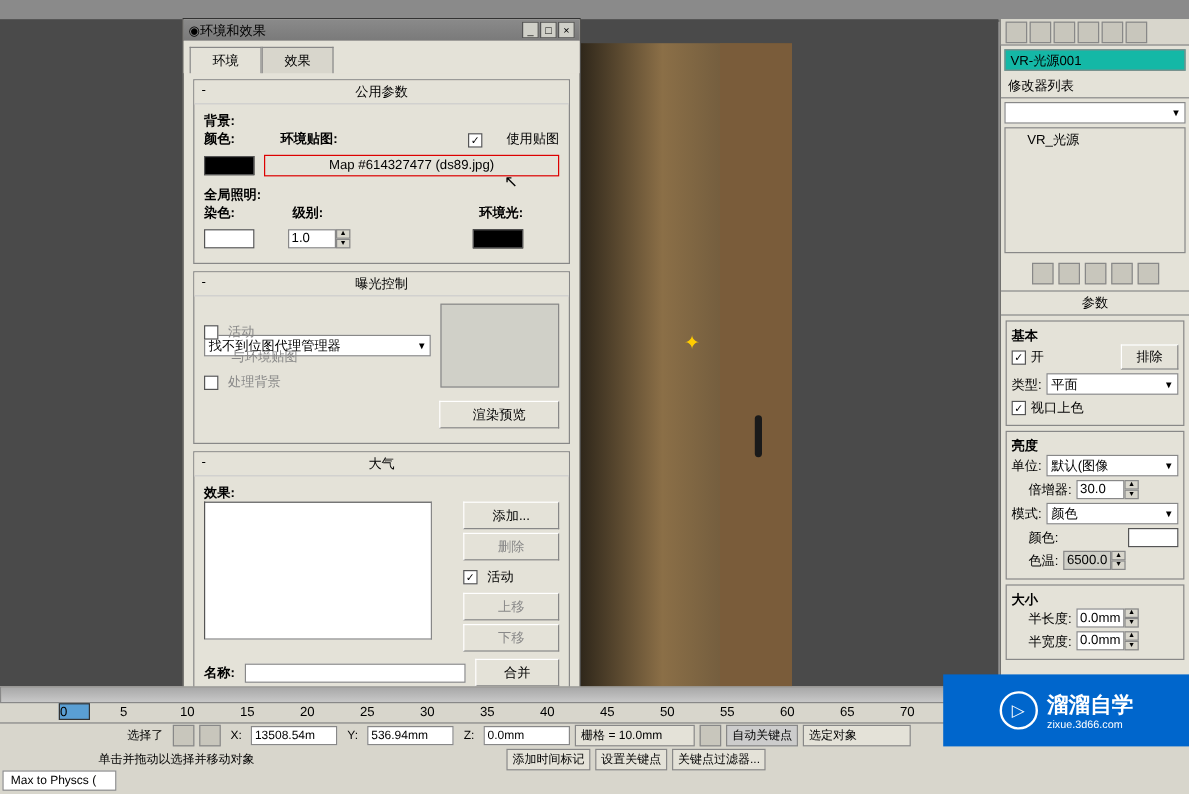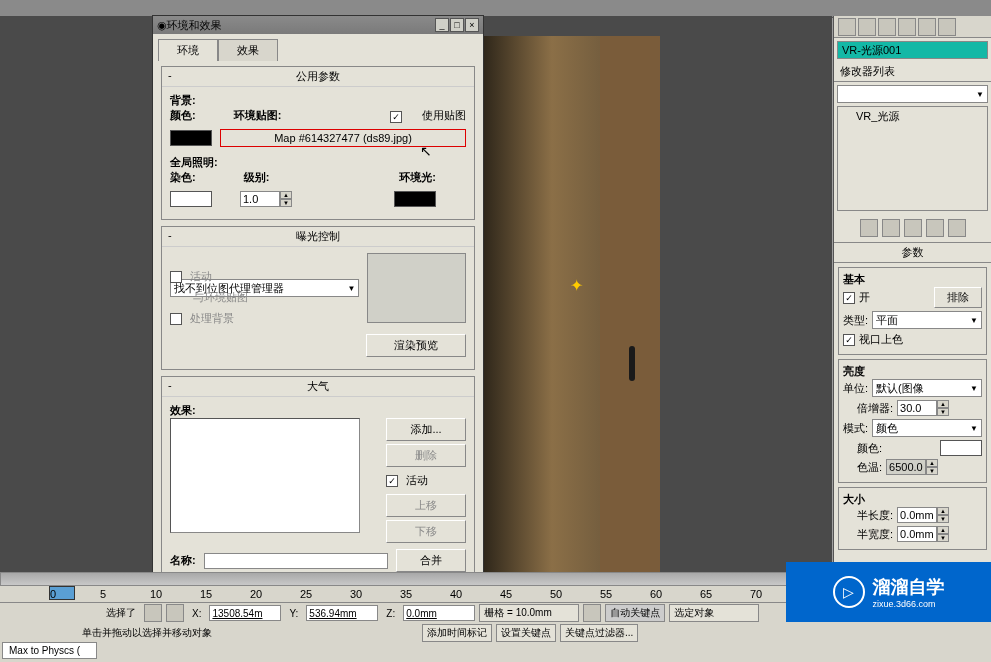--- a/index.html
+++ b/index.html
@@ -76,21 +76,21 @@
     .timeline-marker { position: absolute; left: 48px; top: 13px; width: 26px; height: 14px; background: #5a9fd4; border: 1px solid #333; }
     .timeline-ruler { height: 14px; display: flex; position: relative; color: #000; font-size: 9px; }
     .tick-label { position: absolute; top: 2px; }
     .frame-counter { position: absolute; left: 40px; bottom: 30px; background: #888; padding: 1px 6px; color: #000; font-size: 10px; border: 1px solid #555; }
     
     
     .status-bar { position: absolute; bottom: 0; left: 0; width: 991px; height: 60px; background: #d8d6cc; border-top: 1px solid #888; }
     .status-row { display: flex; align-items: center; height: 20px; gap: 4px; padding: 0 2px; }
     .status-item { padding: 1px 4px; border: 1px solid #888; background: #e4e2d8; font-size: 10px; }
     .status-text { padding: 1px 4px; font-size: 10px; }
-    .coord-input { width: 72px; height: 16px; background: #fff; border: 1px solid #888; padding: 0 2px; font-size: 10px; text-decoration: underline; }
+    .coord-input { width: 72px; height: 16px; background: #fff; border: 1px solid #888; padding: 0 2px; font-size: 10px; }
     
     .script-name { position: absolute; left: 2px; bottom: 3px; background: #fff; border: 1px solid #888; padding: 2px 6px; font-size: 10px; width: 95px; }
     
     
     .watermark { position: absolute; right: 0; bottom: 40px; width: 205px; height: 60px; background: #0066cc; display: flex; align-items: center; justify-content: center; gap: 8px; color: #fff; }
     .watermark-icon { width: 32px; height: 32px; border: 2px solid #fff; border-radius: 50%; display: flex; align-items: center; justify-content: center; font-size: 14px; }
     .watermark-text { display: flex; flex-direction: column; }
     .watermark-main { font-size: 18px; font-weight: bold; }
     .watermark-sub { font-size: 9px; }
     

